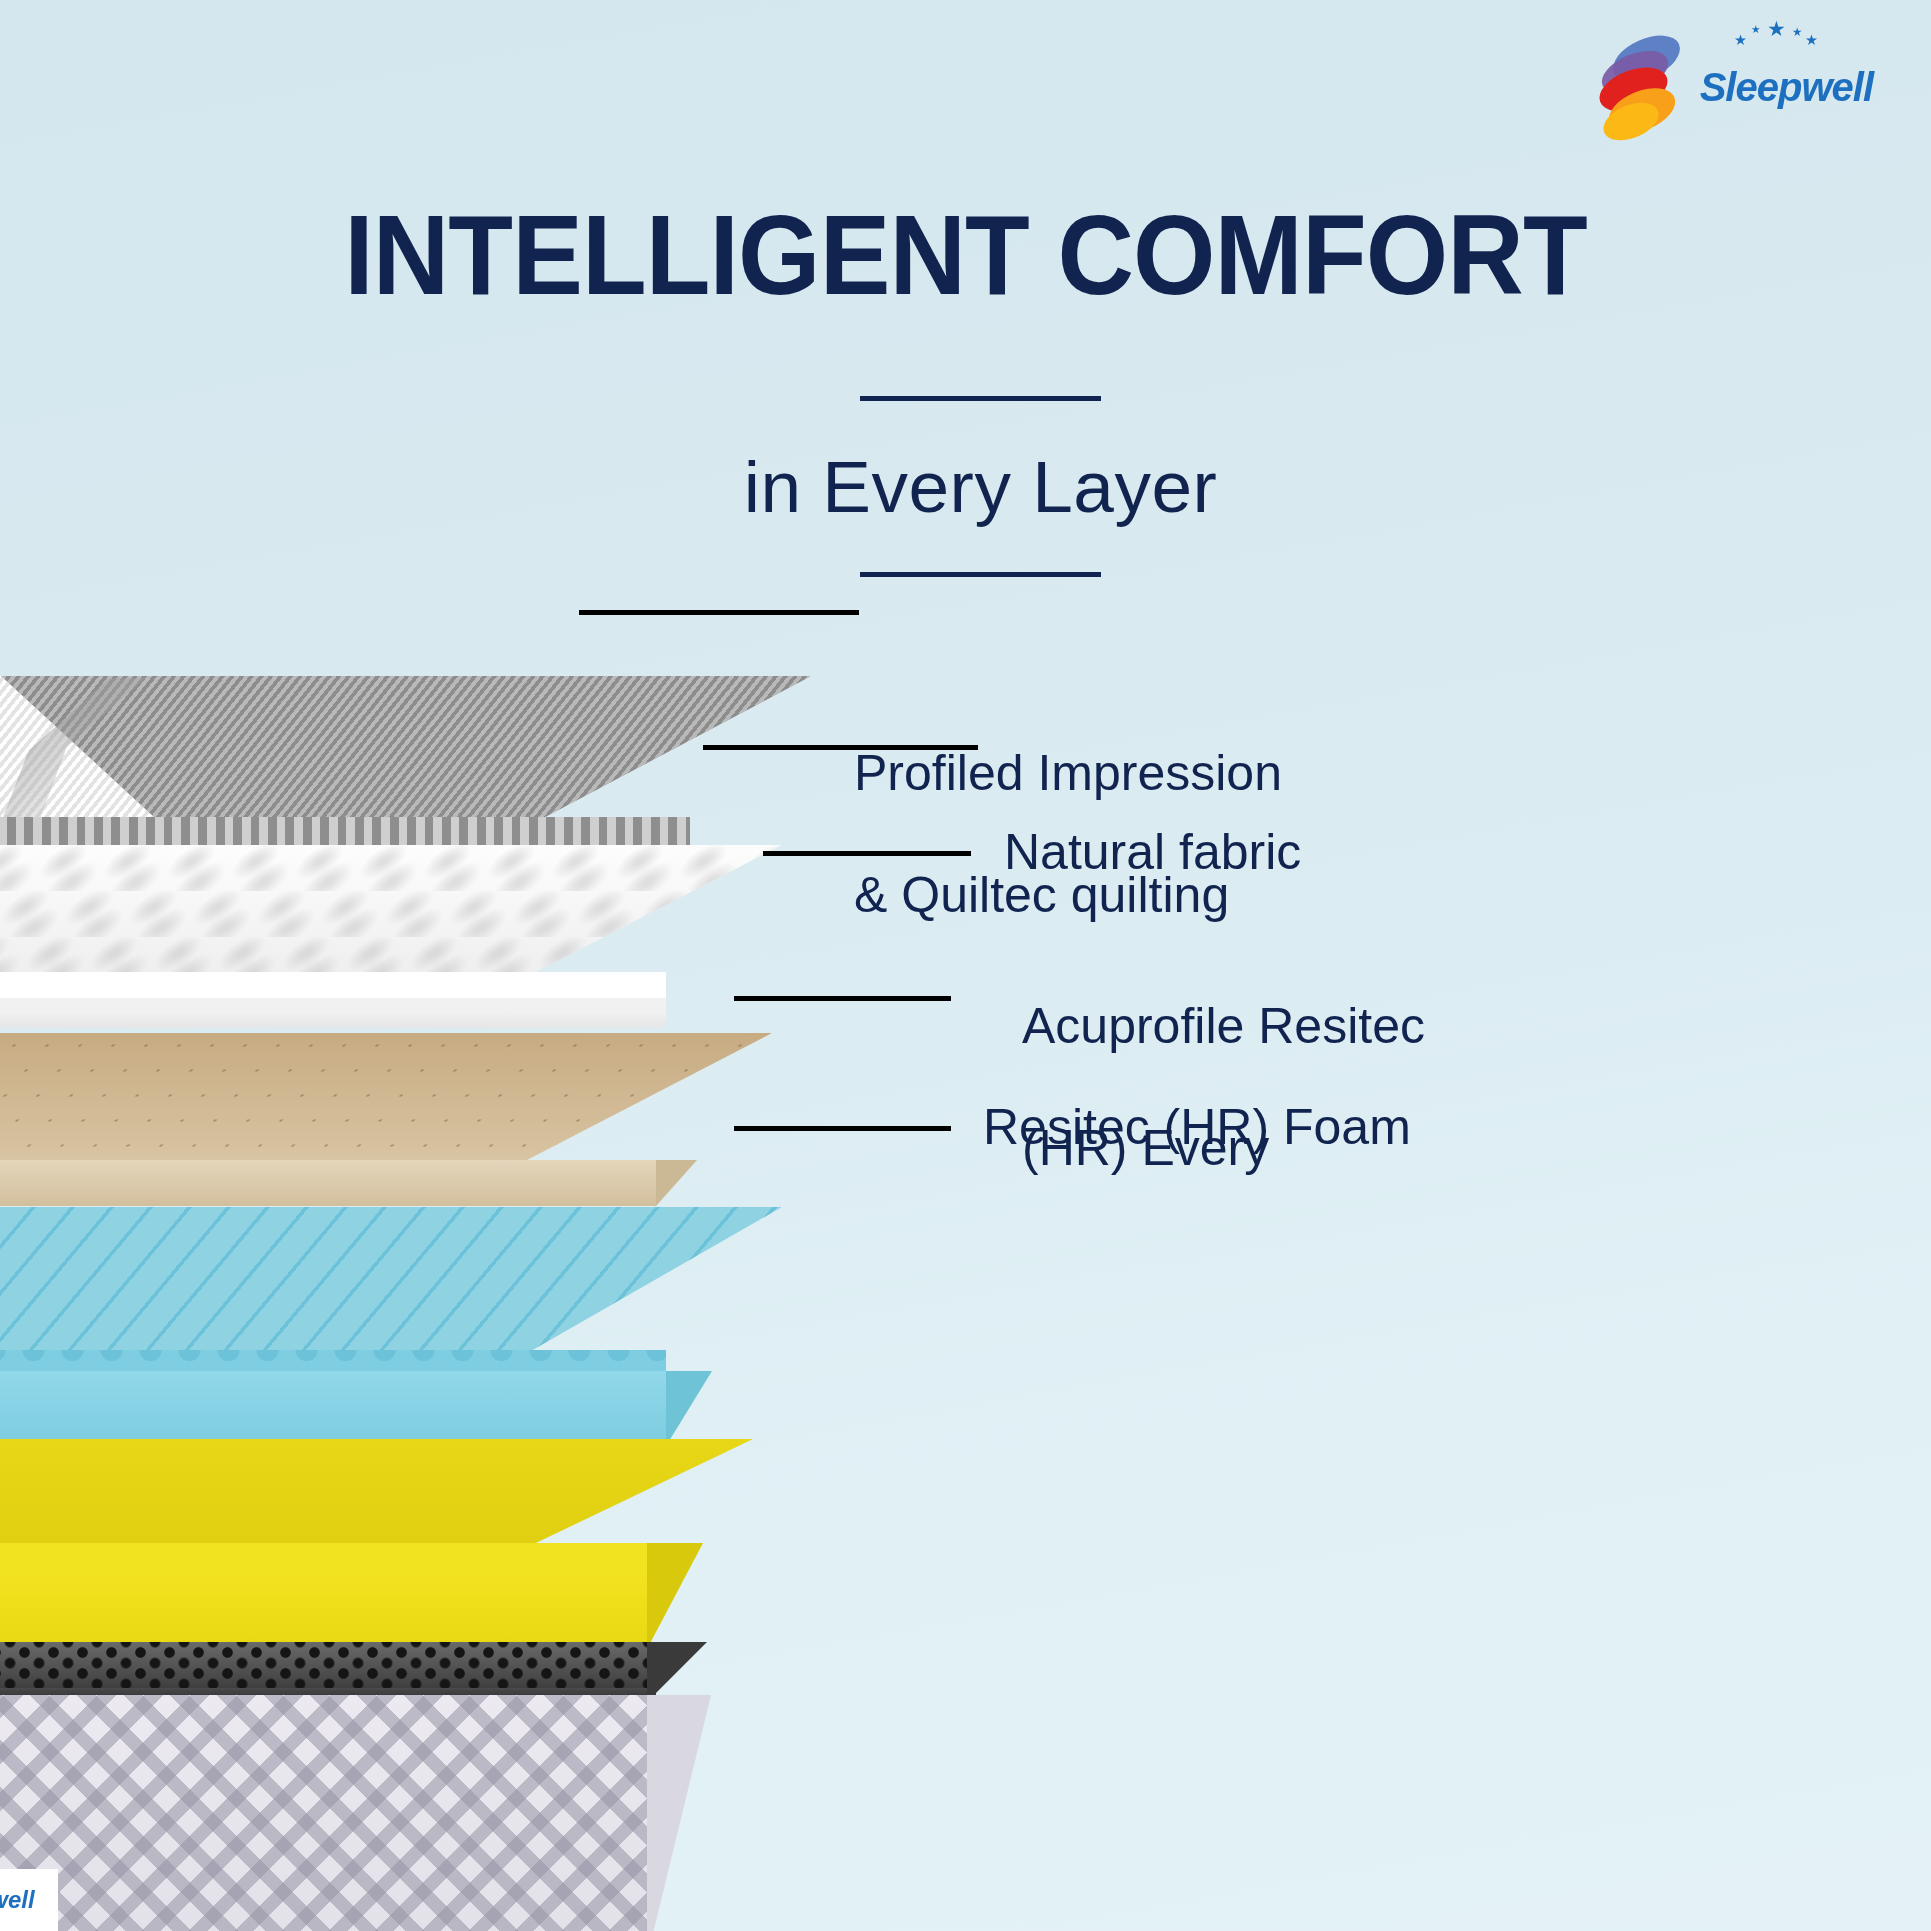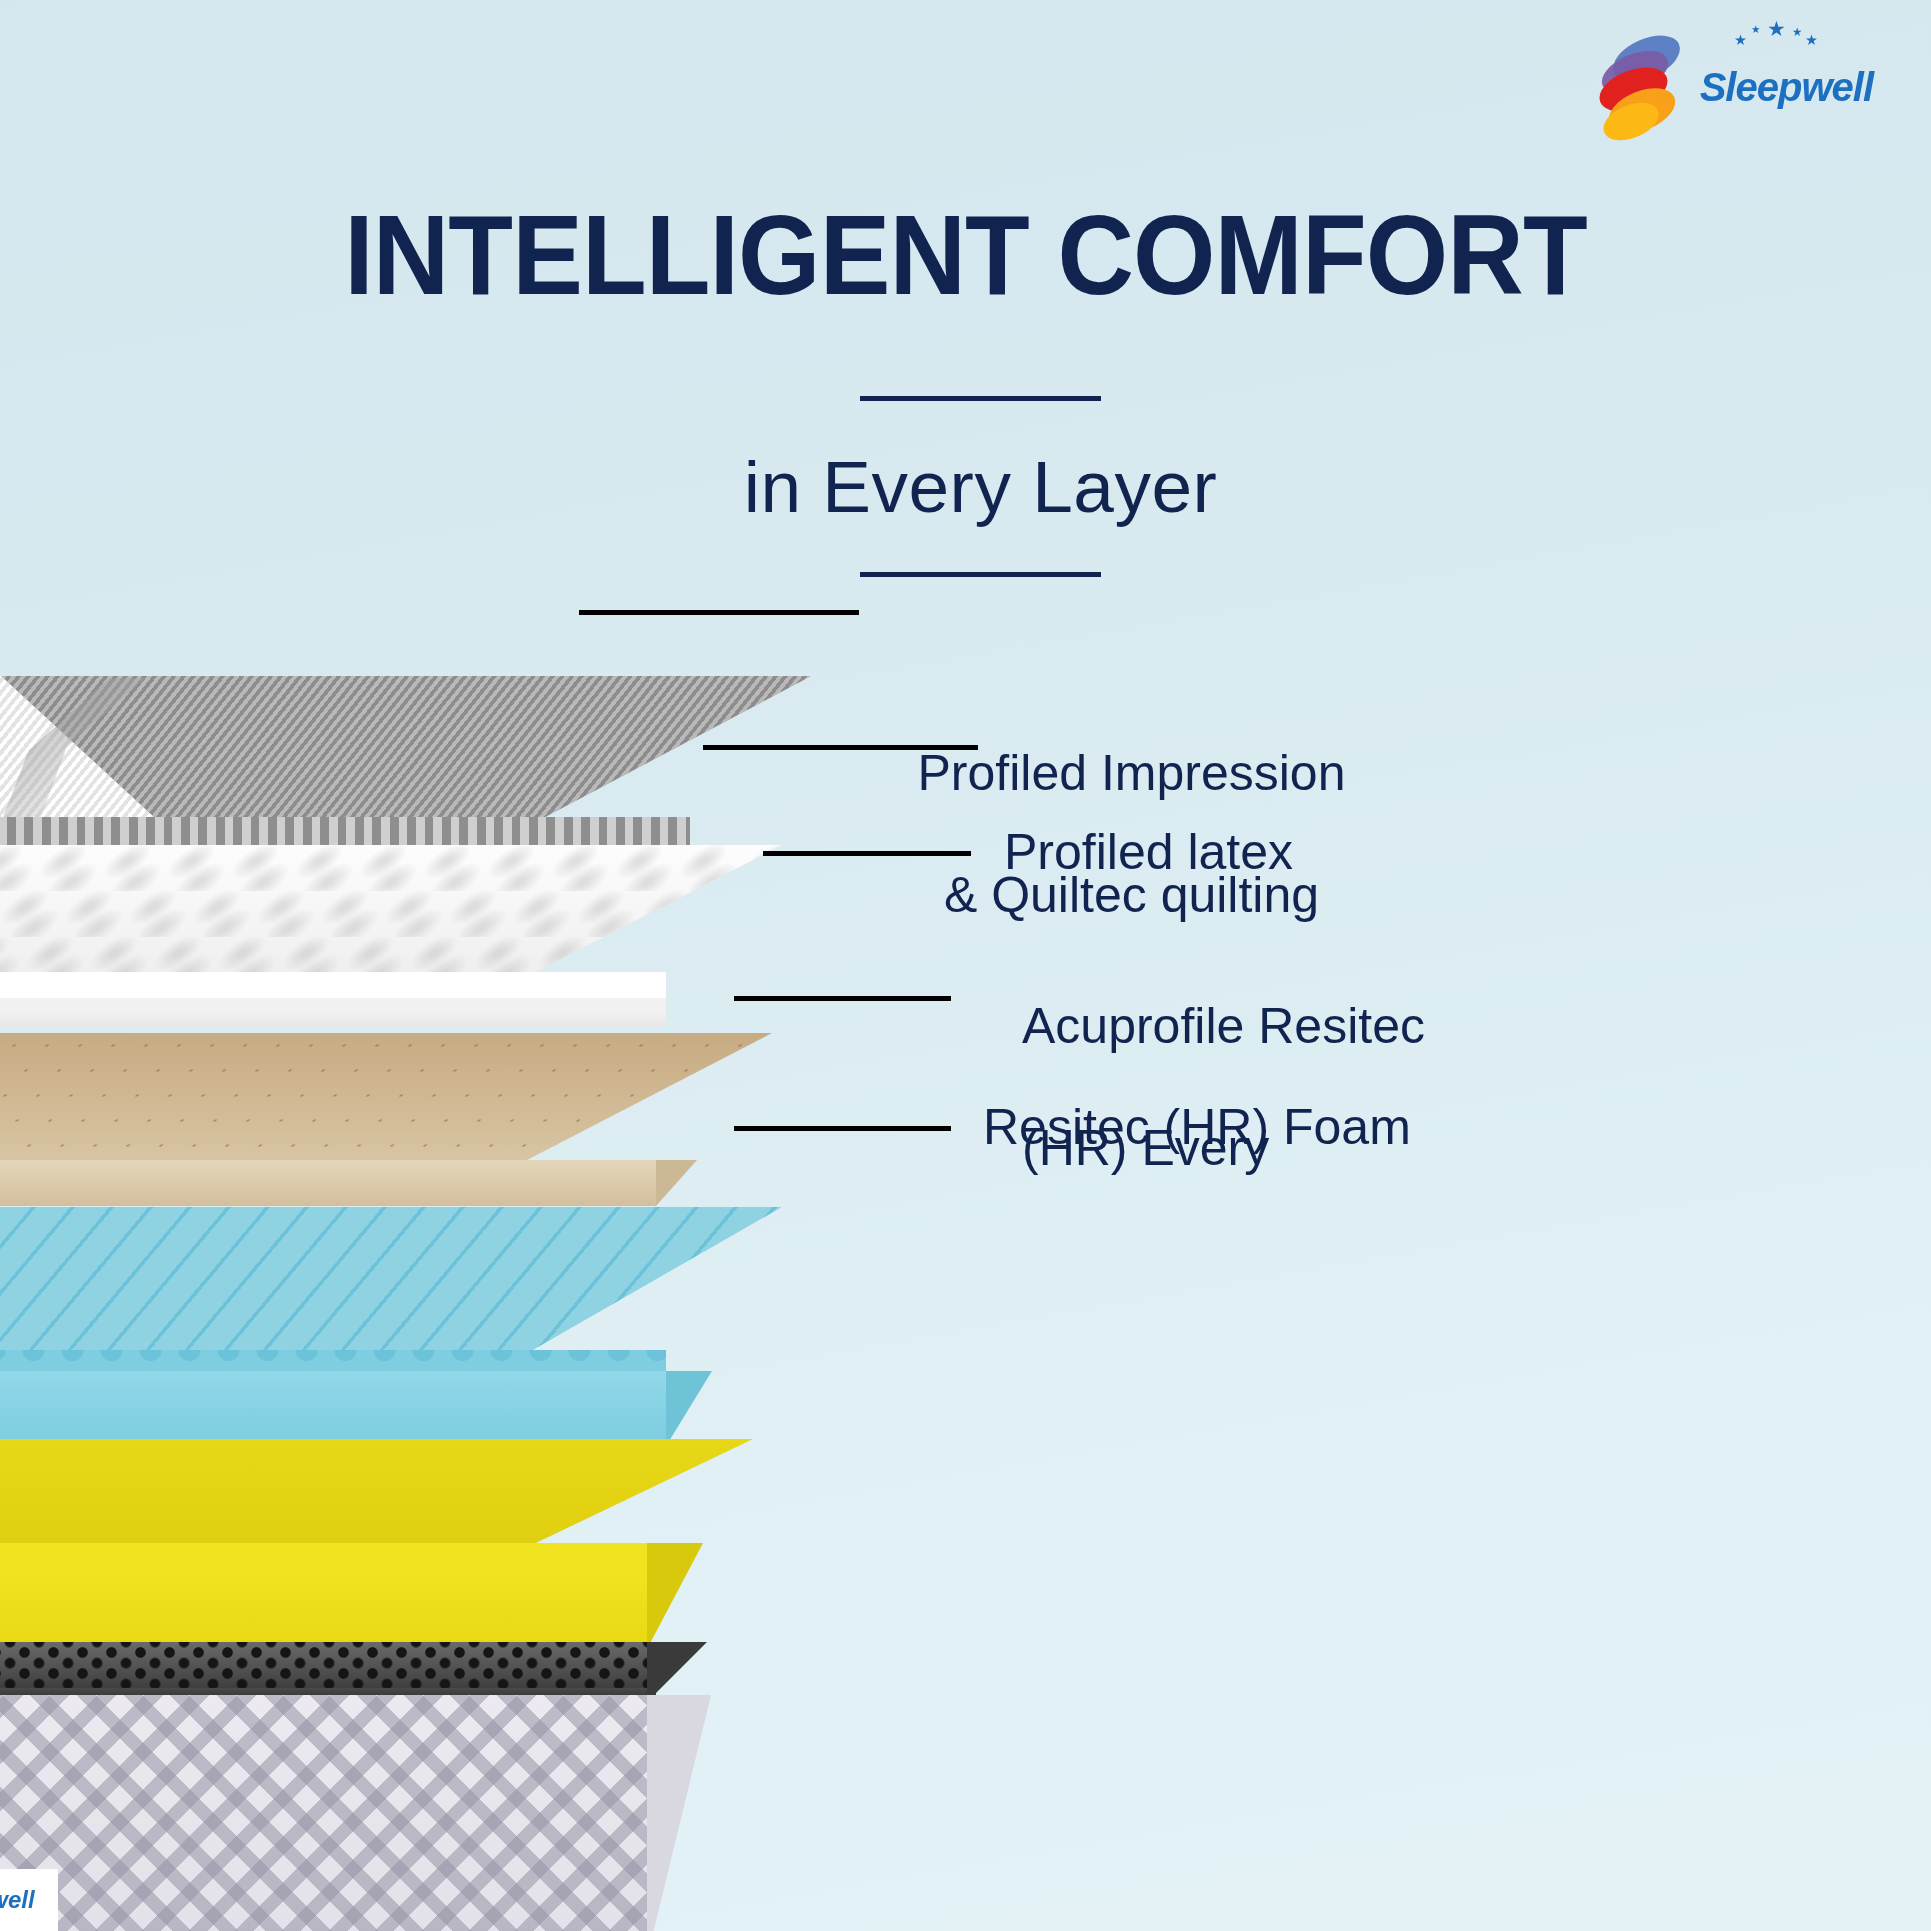--- a/index.html
+++ b/index.html
@@ -139,21 +139,21 @@
       linear-gradient(180deg,#eceaf0,#e2e0e8);}
   #base .rightf{left:1101px;top:0;width:0;height:0;
     border-left:64px solid #d9d7e0;border-bottom:263px solid transparent;}
   #tag{position:absolute;left:392px;top:174px;width:120px;height:62px;
     background:#ffffff;display:flex;align-items:center;justify-content:center;
     font-size:24px;font-weight:bold;font-style:italic;color:#1d6fc0;overflow:hidden;}
 
   
   .leader{position:absolute;height:4.8px;background:#000;}
   .lbl{position:absolute;color:#11234f;font-size:50px;line-height:1.22;white-space:pre-line;}
-  .lbl.r{text-align:center;}
+  .lbl.r{text-align:left;}
 </style>
 </head>
 <body>
 
 <div id="stage">
 
   <div id="logo">
     <div class="logo-mark">
       <span class="el-blue"></span>
       <span class="el-purple"></span>
@@ -229,21 +229,21 @@
   <div class="leader" style="left:763px;top:851px;width:208px;"></div>
   <div class="leader" style="left:734px;top:996px;width:217px;"></div>
   <div class="leader" style="left:734px;top:1126px;width:217px;"></div>
 
 
   <div class="lbl r" style="left:854px;top:682px;width:555px;">
     <span>Profiled Impression</span><br>
     <span>&amp; Quiltec quilting</span>
   </div>
 
-  <div class="lbl" style="left:1004px;top:822px;">Profiled latex</div>
+  <div class="lbl" style="left:1004px;top:822px;">Natural fabric</div>
 
   <div class="lbl" style="left:983px;top:935px;margin-left:39px;">
     <span>Acuprofile Resitec</span><br>
     <span>(HR) Every</span>
   </div>
 
   <div class="lbl" style="left:983px;top:1097px;">Resitec (HR) Foam</div>
 
 </div>
 

